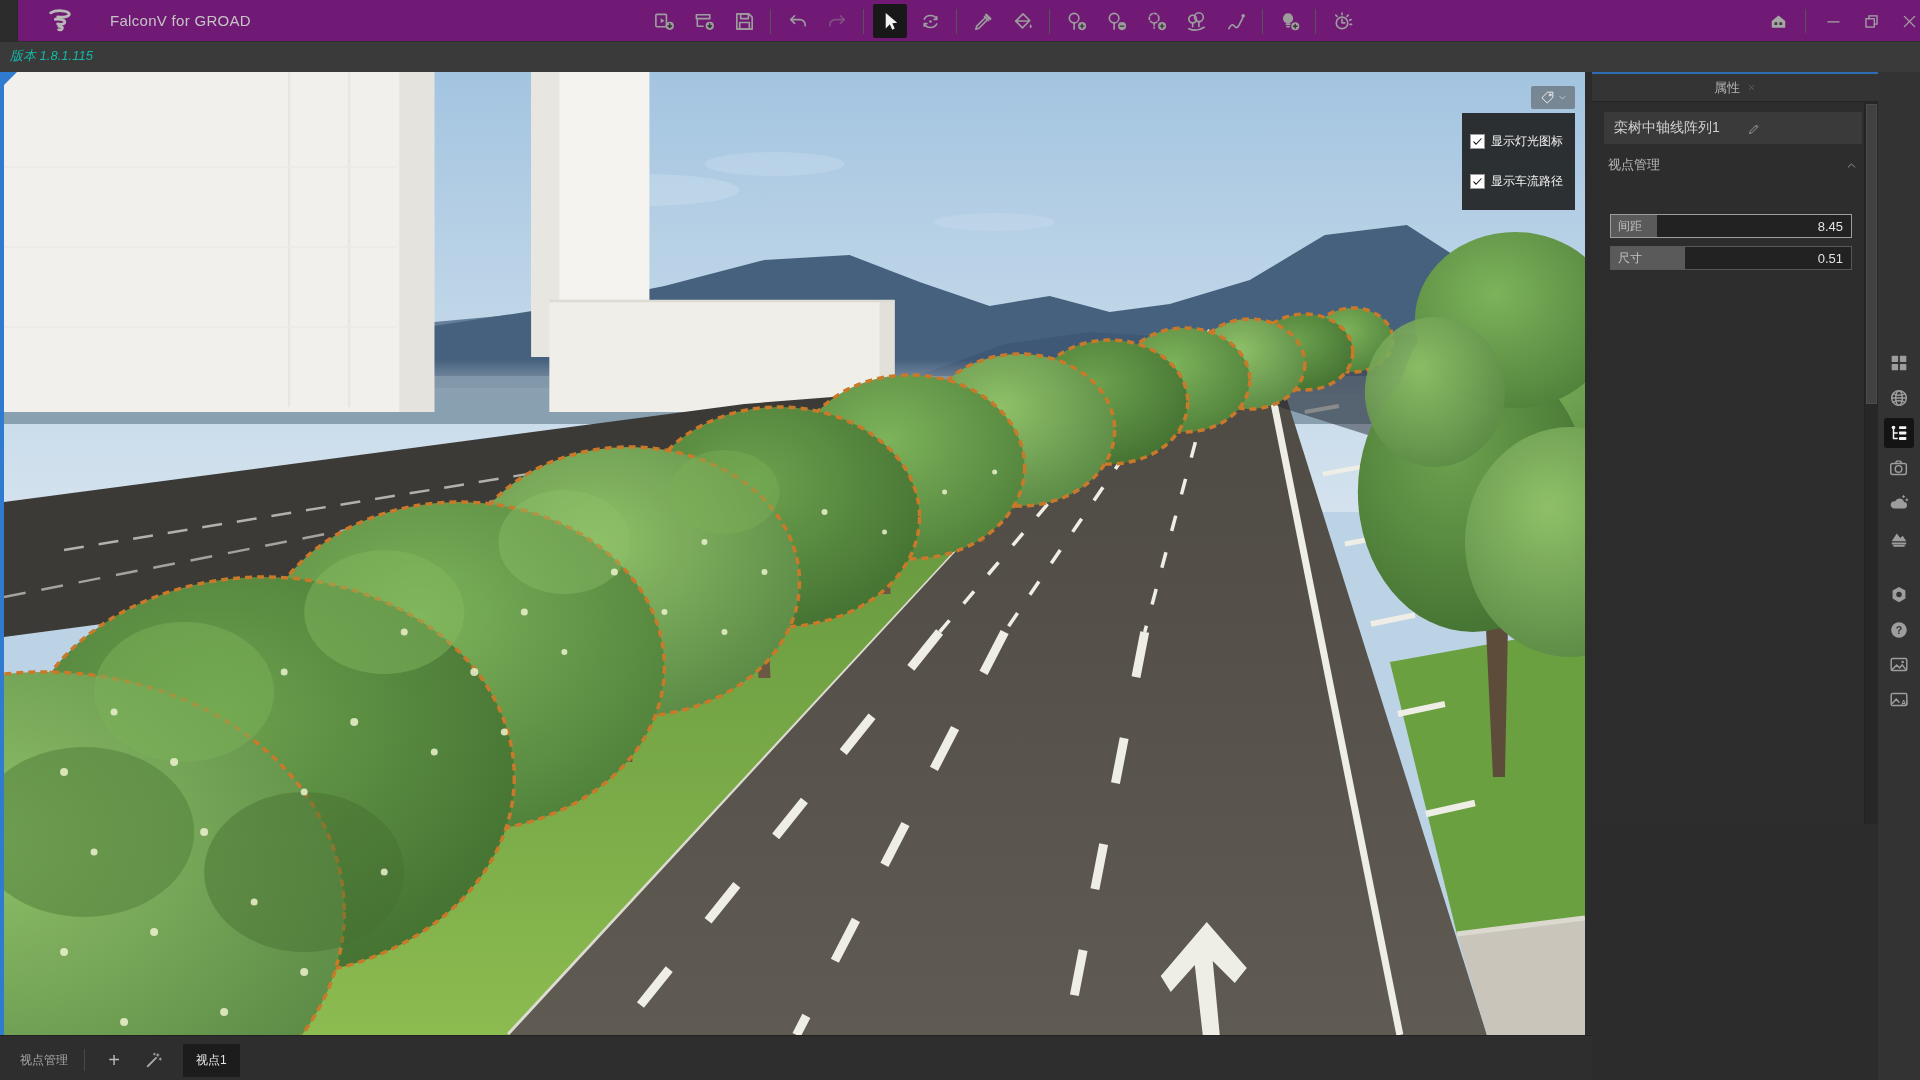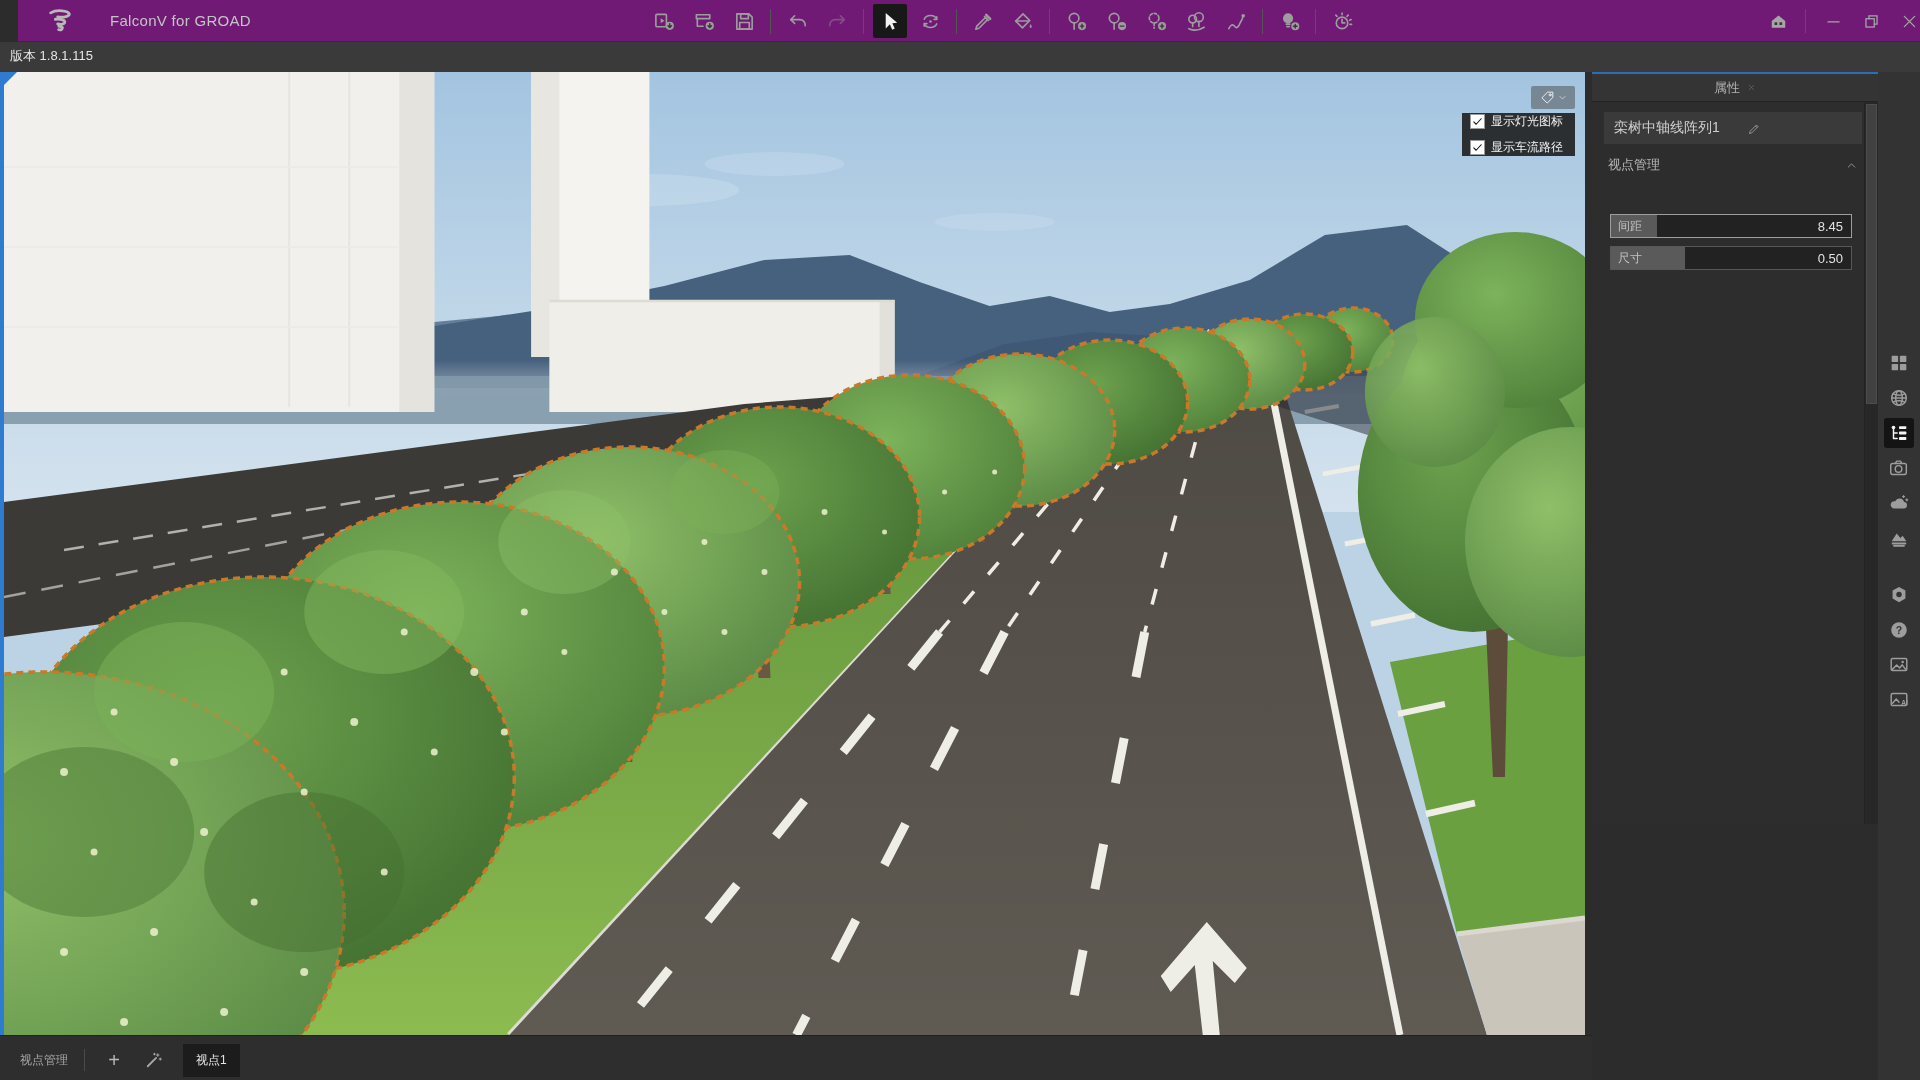--- a/index.html
+++ b/index.html
@@ -24,32 +24,32 @@
   .tbtn.active{background:#181818;}
   .tbtn.active svg{stroke:#f2f2f2;}
   .tsep{width:1px;height:25px;background:#545454;margin:0 6px;}
   .winctrl{position:absolute;right:0;top:0;height:42px;display:flex;align-items:center;padding-right:10px;}
   .wbtn{width:30px;height:30px;display:flex;align-items:center;justify-content:center;margin:0 4px;}
   .wbtn svg{width:19px;height:19px;stroke:#a6a6a6;fill:none;stroke-width:1.6;stroke-linecap:round;}
   .wsep{width:1px;height:24px;background:#545454;margin:0 8px;}
 
   
   .versionbar{position:absolute;left:0;top:42px;width:1920px;height:30px;background:#3a3a3a;}
-  .version-label{position:absolute;left:10px;top:0;height:30px;line-height:28px;font-size:13px;color:#e5e5e5;}
+  .version-label{position:absolute;left:10px;top:0;height:30px;line-height:28px;font-size:13px;color:#14b8a6;font-style:italic;}
 
   
   .viewport{position:absolute;left:4px;top:72px;width:1581px;height:963px;overflow:hidden;background:#bcd3e6;}
   .focus-edge{position:absolute;left:0;top:72px;width:4px;height:963px;background:#2f7bd0;z-index:5;}
   .focus-corner{position:absolute;left:4px;top:72px;width:0;height:0;border-top:13px solid #2f7bd0;border-right:13px solid transparent;z-index:5;}
   .scene{position:absolute;inset:0;width:100%;height:100%;}
 
   
   .tag-btn{position:absolute;top:14px;right:10px;width:44px;height:23px;background:rgba(106,116,126,.78);border-radius:2px;display:flex;align-items:center;justify-content:center;gap:3px;z-index:6;}
   .tag-btn svg{stroke:#f4f4f4;fill:none;stroke-width:1.5;stroke-linecap:round;stroke-linejoin:round;}
-  .vp-checks{position:absolute;top:41px;right:10px;width:113px;background:rgba(33,35,37,.93);padding:0 8px;display:flex;flex-direction:column;gap:9px;z-index:6;}
+  .vp-checks{position:absolute;top:41px;right:10px;width:113px;background:rgba(33,35,37,.93);padding:20px 8px;display:flex;flex-direction:column;gap:23px;z-index:6;}
   .vp-check-row{display:flex;align-items:center;gap:6px;}
   .checkbox{width:15px;height:15px;background:#ffffff;border:1px solid #9a9a9a;display:flex;align-items:center;justify-content:center;flex:0 0 15px;}
   .checkbox svg{width:11px;height:11px;stroke:#141414;stroke-width:2.4;fill:none;stroke-linecap:round;stroke-linejoin:round;}
   .vp-check-label{font-size:12px;color:#f0f0f0;white-space:nowrap;}
 
   
   .panel{position:absolute;left:1592px;top:72px;width:286px;height:752px;background:#2d2d2d;border-top:2px solid #2e6db6;}
   .panel-tabrow{height:28px;background:#343434;border-bottom:1px solid #242424;display:flex;align-items:center;justify-content:center;gap:7px;}
   .panel-tab-title{font-size:13px;color:#b3b3b3;}
   .panel-tab-close svg{width:9px;height:9px;stroke:#757575;stroke-width:1.6;}
@@ -495,21 +495,21 @@
 
   <div class="fields">
     <div class="field focused">
       <span class="field-fill" style="width: 19%;"></span>
       <span class="field-label">间距</span>
       <span class="field-value">8.45</span>
     </div>
     <div class="field">
       <span class="field-fill" style="width: 31%;"></span>
       <span class="field-label">尺寸</span>
-      <span class="field-value">0.50</span>
+      <span class="field-value">0.51</span>
     </div>
   </div>
 
   <div class="scrolltrack">
     <div class="scrollthumb"></div>
   </div>
 </div>
 
 <div class="iconstrip">
   <div class="dock-btn">

